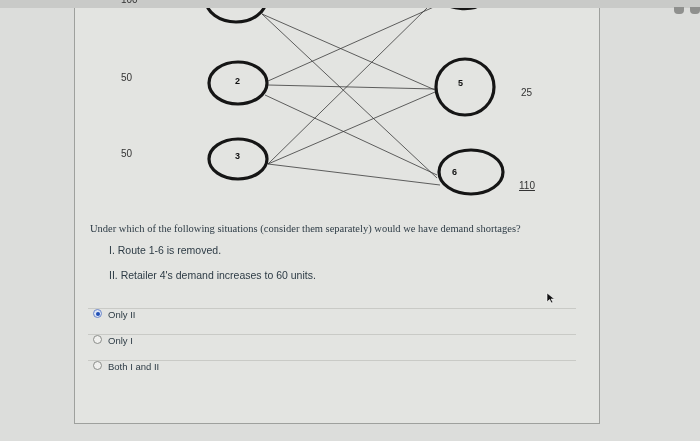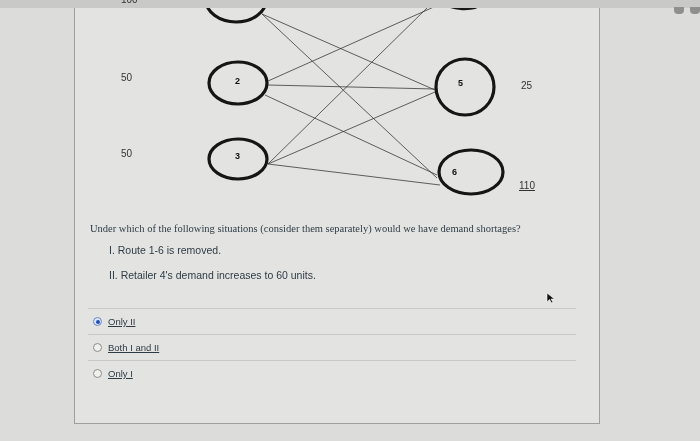--- a/index.html
+++ b/index.html
@@ -21,22 +21,22 @@
     border:1px solid #9ea09d;
     box-sizing:border-box;
   }
   .diagram { position:absolute; left:0; top:0; }
   .question {
     position:absolute; left:90px; top:223px; font-size:10.5px; color:#2d3b45;font-family:Liberation Serif, serif;
   }
   .stmt { position:absolute; left:90px; font-size:10.5px; color:#2d3b45;margin-left:19px; }
   .answers { position:absolute; left:88px; top:308px; width:488px; }
   .answer {
-    height:25px; border-top:1px solid #c9cac6; display:flex; align-items:center;
-    font-size:9.5px; color:#2d3b45; cursor:pointer;text-decoration:underline;
+    height:25px; border-top:1px solid #c9cac6; display:flex; 
+    font-size:9.5px; color:#2d3b45; cursor:pointer;
   }
   .radio {
     width:9px; height:9px; border-radius:50%; border:1px solid #8b8d8a;
     background:#f0f0ee; margin:0 6px 0 5px; box-sizing:border-box; position:relative;
   }
   .radio.checked { border:1px solid #6b86c8; background:#dde5f6; }
   .radio.checked::after {
     content:""; position:absolute; left:1.5px; top:1.5px; width:4px; height:4px; border-radius:50%; background:#1f4fb5;
   }
   .cursor { position:absolute; left:546px; top:292px; }
@@ -74,42 +74,42 @@
 
 </svg>
 
 <div class="top-bar">
   <div class="top-icons"><span></span><span></span></div>
 </div>
 
 <div style="position:absolute;left:121px;top:-6px;font-size:10px;color:#333;">100</div>
 <div style="position:absolute;left:121px;top:72px;font-size:10px;color:#333;">50</div>
 <div style="position:absolute;left:121px;top:148px;font-size:10px;color:#333;">50</div>
-<div style="position:absolute;left:521px;top:80px;font-size:10px;color:#333;">25</div>
+<div style="position:absolute;left:521px;top:87px;font-size:10px;color:#333;">25</div>
 <div style="position:absolute;left:519px;top:180px;font-size:10px;color:#333;text-decoration:underline;">110</div>
 
 <div style="position:absolute;left:235px;top:76px;font-size:9px;font-weight:bold;color:#111;">2</div>
 <div style="position:absolute;left:235px;top:151px;font-size:9px;font-weight:bold;color:#111;">3</div>
 <div style="position:absolute;left:458px;top:78px;font-size:9px;font-weight:bold;color:#111;">5</div>
 <div style="position:absolute;left:452px;top:167px;font-size:9px;font-weight:bold;color:#111;">6</div>
 
 <div class="question">Under which of the following situations (consider them separately) would we have demand shortages?</div>
 <div class="stmt" style="top:244px;">I. Route 1-6 is removed.</div>
 <div class="stmt" style="top:269px;">II. Retailer 4's demand increases to 60 units.</div>
 
 <div class="answers">
   <div class="answer">
     <span class="radio checked"></span>
     <span>Only II</span>
   </div>
   <div class="answer">
     <span class="radio"></span>
-    <span>Both I and II</span>
+    <span>Only I</span>
   </div>
   <div class="answer">
     <span class="radio"></span>
-    <span>Only I</span>
+    <span>Both I and II</span>
   </div>
 </div>
 
 <svg class="cursor" width="10" height="12" viewBox="0 0 10 12">
   <path d="M1,1 L1,10 L3.5,7.5 L5.5,11 L7,10.2 L5,7 L8.5,7 Z" fill="#111" stroke="#fff" stroke-width="0.6"></path>
 </svg>
 
 </body></html>

